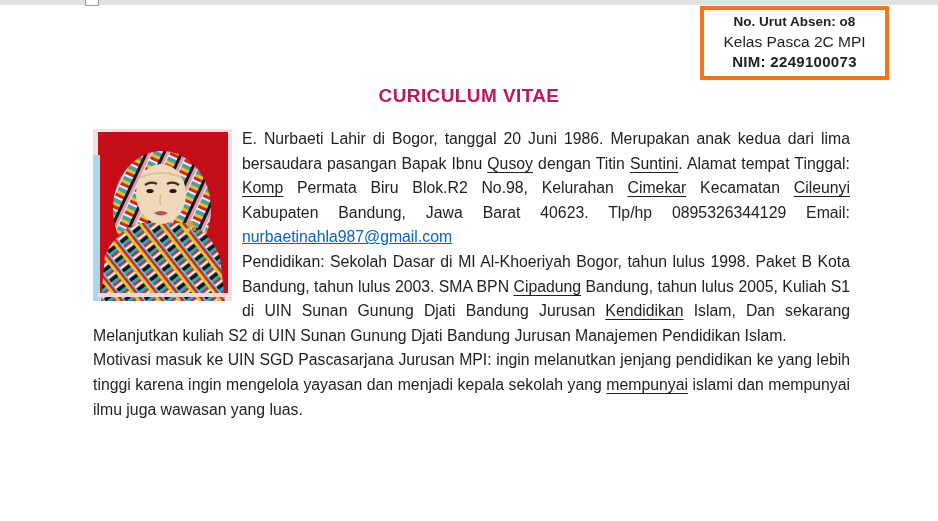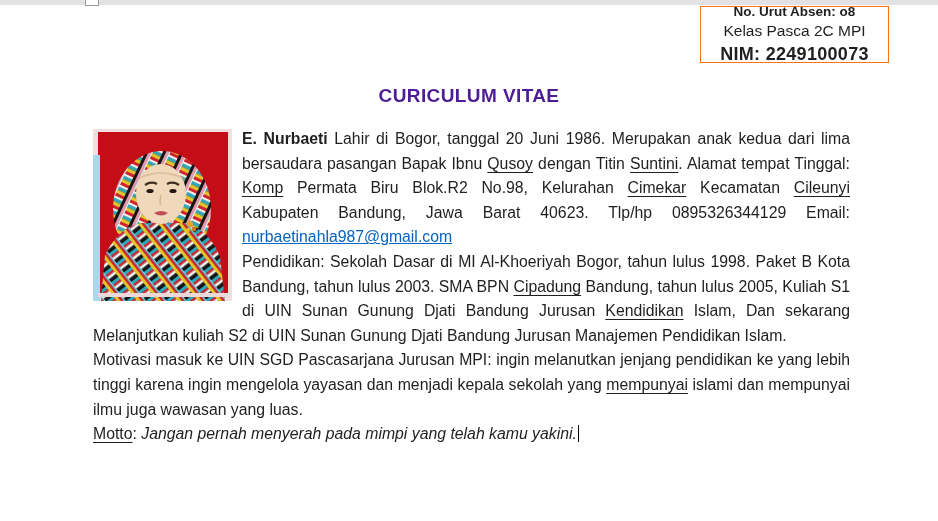--- a/index.html
+++ b/index.html
@@ -18,54 +18,54 @@
   }
   .corner-marker {
     position: absolute; top: 0; left: 85px;
     width: 14px; height: 6px;
     background: #ffffff;
     border: 1px solid #9a9a9a;
     border-top: none;
   }
   .info-box {
     position: absolute; top: 6px; left: 700px;
-    width: 189px; height: 57px;
-    border: 1px solid #f97316;
+    width: 189px; height: 74px;
+    border: 4px solid #f97316;
     display: flex; flex-direction: column;
     justify-content: center; align-items: center;
     background: #ffffff;
     line-height: 1.35;
   }
   .ib-1 { font-size: 13.5px; font-weight: 600; }
   .ib-2 { font-size: 15.5px; font-weight: 400; }
-  .ib-3 { font-size: 18px; font-weight: 600; letter-spacing: 0.3px; }
+  .ib-3 { font-size: 15px; font-weight: 600; letter-spacing: 0.3px; }
   .doc-title {
     position: absolute; top: 85px; left: 0;
     width: 938px;
     text-align: center;
     font-size: 19px; font-weight: 700;
     letter-spacing: 0.4px;
-    color: #4c1d95;
+    color: #be185d;
   }
   .content {
     position: absolute; top: 127px; left: 93px;
     width: 757px;
     font-size: 15.8px;
     line-height: 24.6px;
     text-align: justify;
     color: #1f1f1f;
   }
   .photo {
     float: left;
     width: 139px; height: 172px;
     margin: 2px 10px 3px 0;
   }
   .photo svg { display: block; }
   .para { margin: 0; }
-  .b { font-weight: 700; }
+  .b { font-weight: 400; }
   .i { font-style: italic; }
   .sp {
     text-decoration-line: underline;
     text-decoration-style: wavy;
     text-decoration-color: #e00b00;
     text-decoration-thickness: 1px;
     text-underline-offset: 3px;
     text-decoration-skip-ink: none;
     text-decoration: underline;
   }
@@ -132,14 +132,13 @@
       <path d="M61 84 Q68 80 75 84 Q68 89 61 84 Z" fill="#c04f5a"></path>
       <circle cx="97" cy="95" r="3" fill="#e6a31e"></circle>
       <circle cx="101" cy="100" r="2.4" fill="#cf7a1c"></circle>
       <circle cx="95" cy="101" r="2" fill="#e3c327"></circle>
       <rect x="5" y="164" width="130" height="4" fill="#eed7d9"></rect>
     </svg>
   </div>
   <p class="para"><span class="b">E. Nurbaeti</span><span> Lahir di Bogor, tanggal 20 Juni 1986. Merupakan anak kedua dari lima bersaudara pasangan Bapak Ibnu </span><span class="sp">Qusoy</span><span> dengan Titin </span><span class="sp">Suntini</span><span>. Alamat tempat Tinggal: </span><span class="sp">Komp</span><span> Permata Biru Blok.R2 No.98, Kelurahan </span><span class="sp">Cimekar</span><span> Kecamatan </span><span class="sp">Cileunyi</span><span> Kabupaten Bandung, Jawa Barat 40623. Tlp/hp 0895326344129 Email: </span><a class="link" href="#">nurbaetinahla987@gmail.com</a></p>
   <p class="para"><span>Pendidikan: Sekolah Dasar di MI Al-Khoeriyah Bogor, tahun lulus 1998. Paket B Kota Bandung,  tahun lulus 2003.  SMA BPN </span><span class="sp">Cipadung</span><span> Bandung, tahun lulus 2005, Kuliah S1 di UIN Sunan Gunung Djati Bandung Jurusan </span><span class="sp">Kendidikan</span><span> Islam, Dan sekarang Melanjutkan kuliah S2 di UIN Sunan Gunung Djati Bandung Jurusan Manajemen Pendidikan Islam.</span></p>
   <p class="para"><span>Motivasi masuk ke UIN SGD Pascasarjana Jurusan MPI: ingin melanutkan jenjang pendidikan ke yang lebih tinggi karena ingin mengelola yayasan dan menjadi kepala sekolah yang </span><span class="sp">mempunyai</span><span> islami dan mempunyai ilmu juga wawasan yang luas.</span></p>
-  <p class="para"><span class="sp">Motto</span><span>: </span><span class="i">Jangan pernah menyerah pada mimpi yang telah kamu yakini.</span><span class="caret"></span></p>
 </div>
 
 </body></html>

